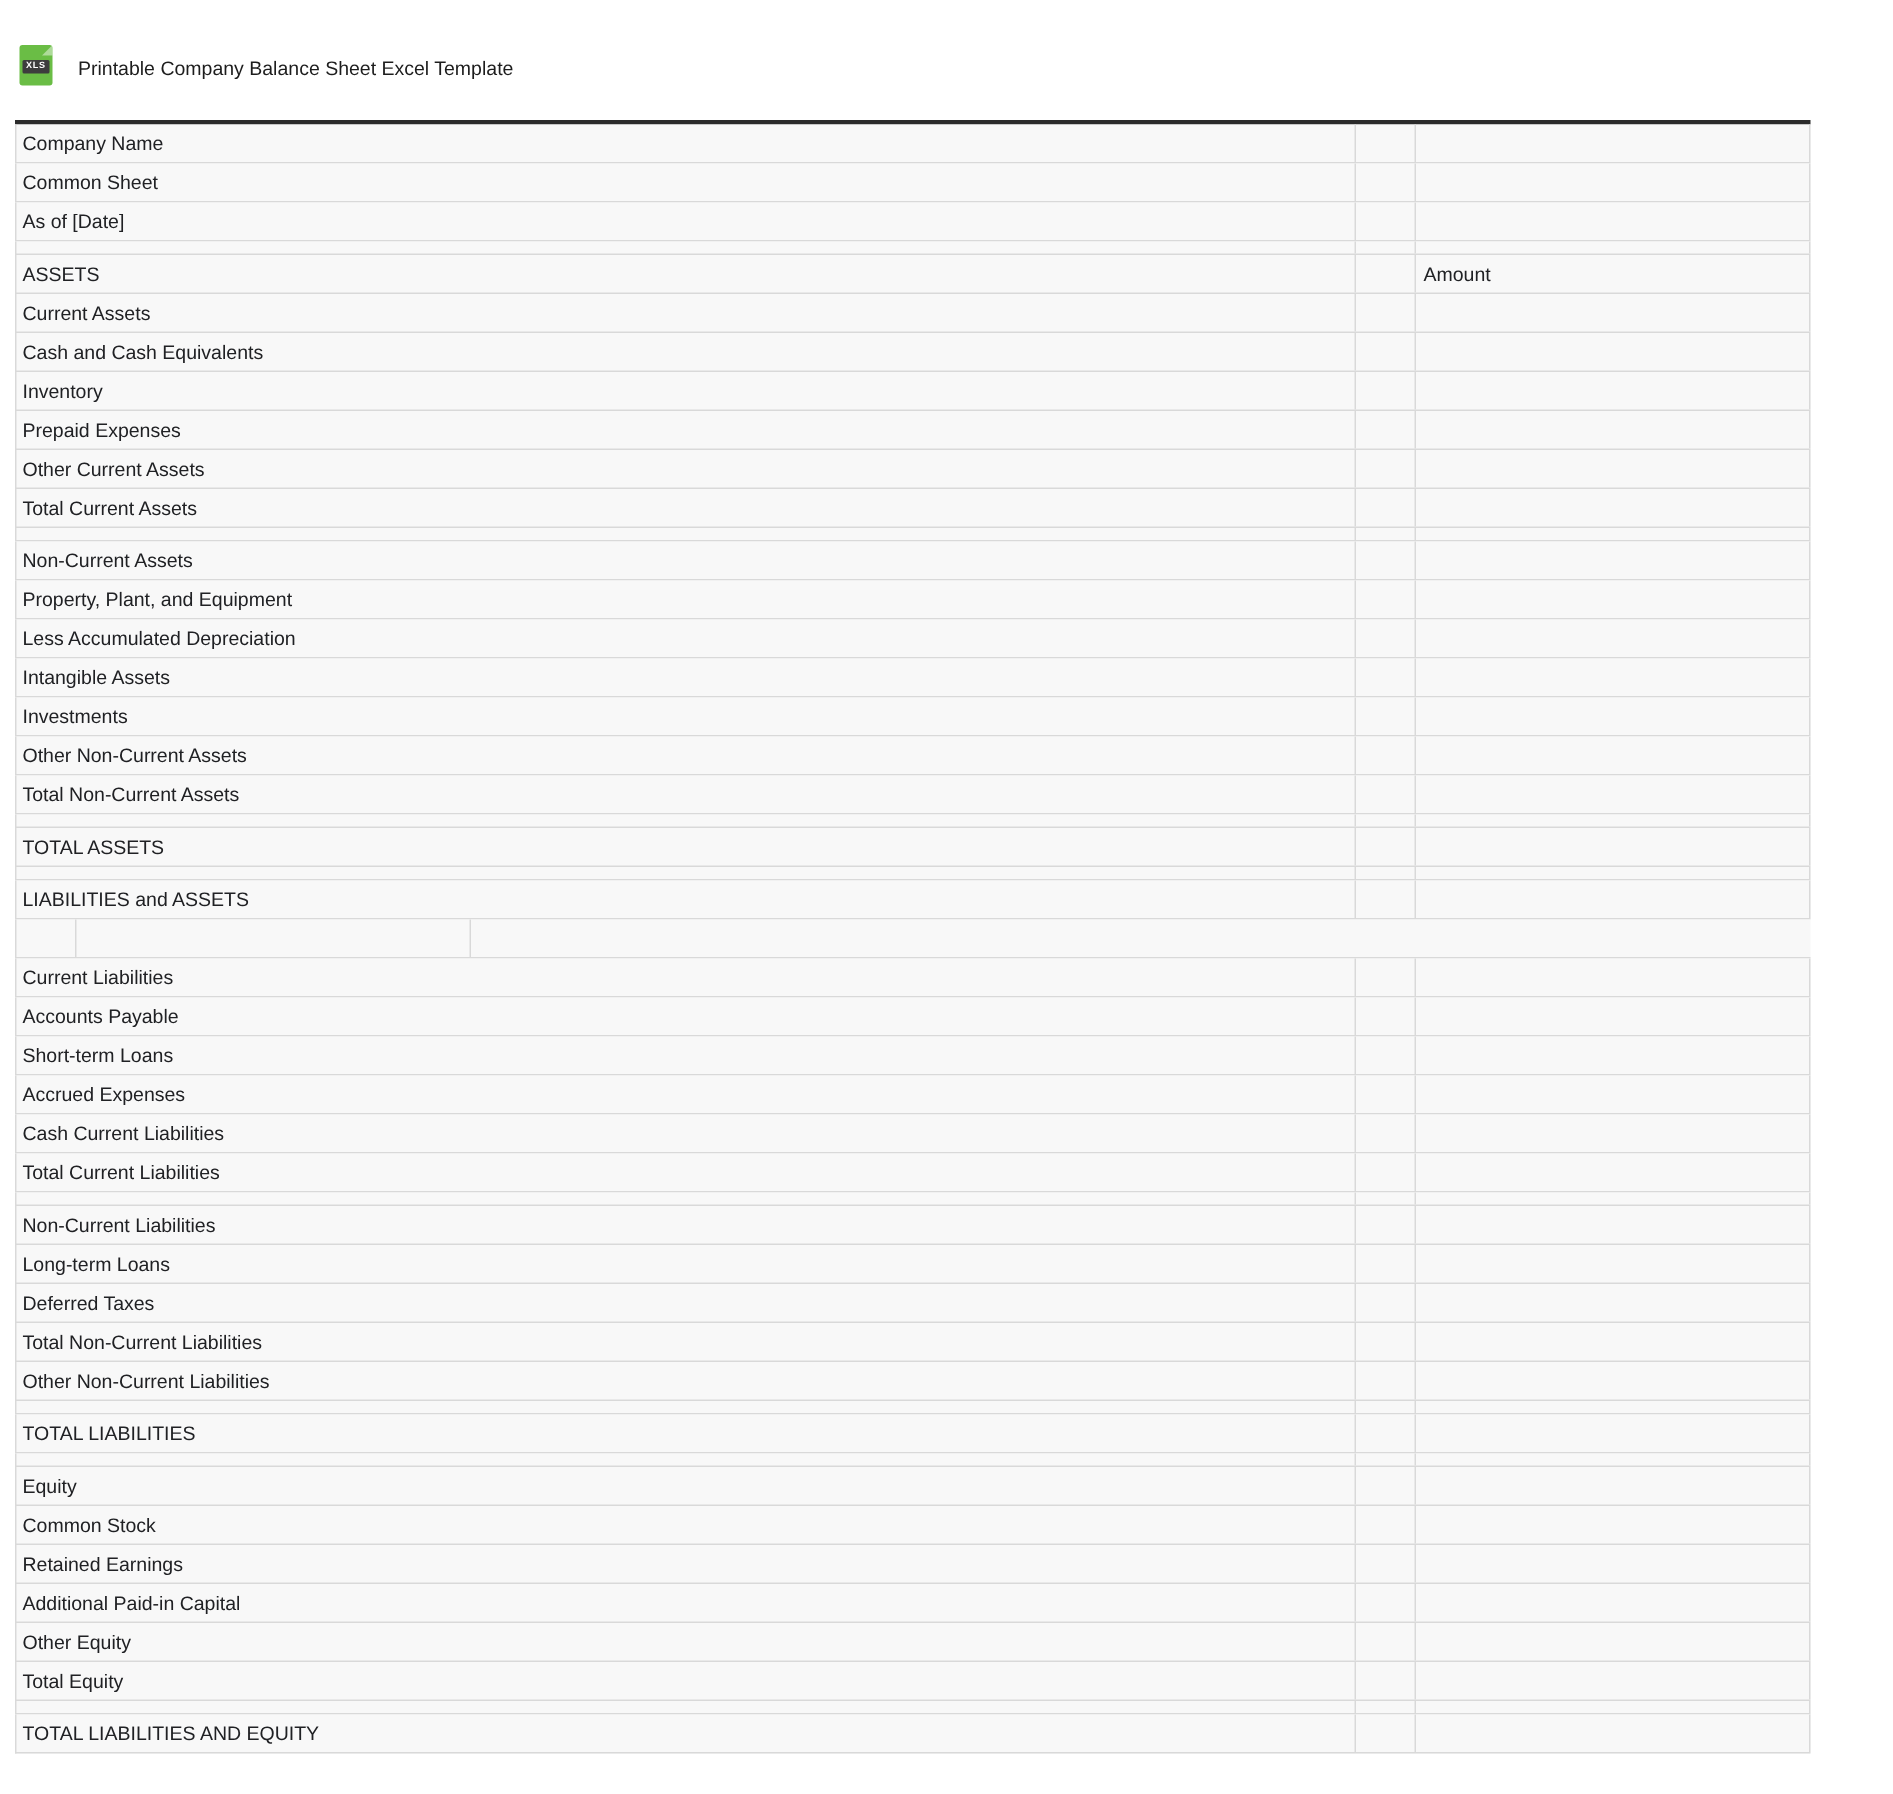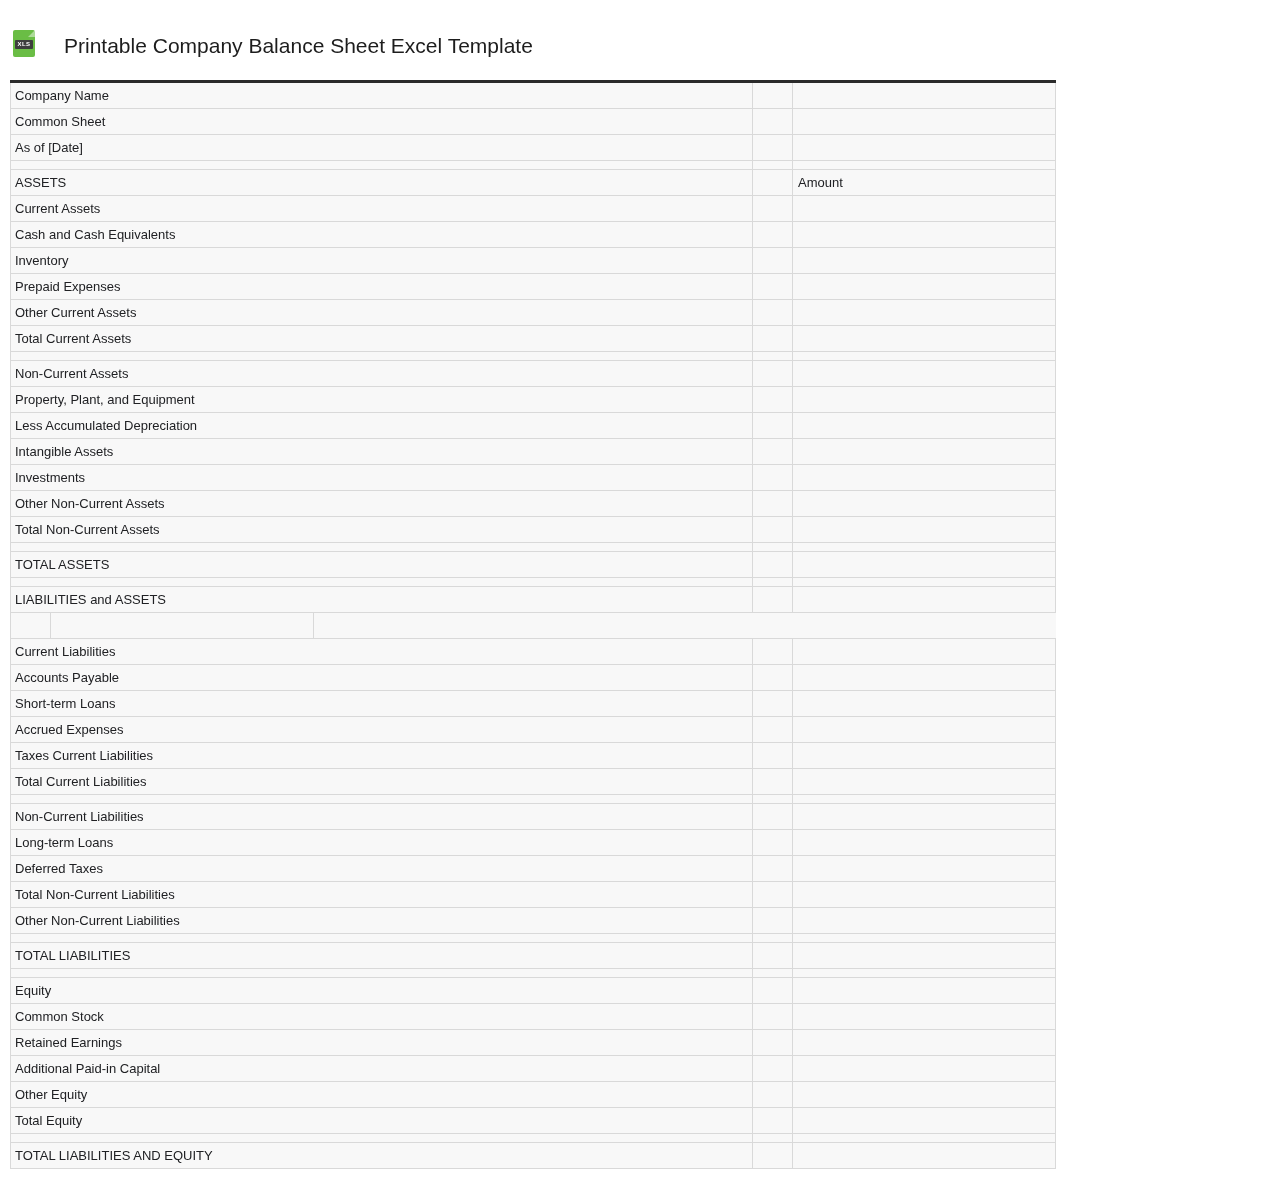--- a/index.html
+++ b/index.html
@@ -46,34 +46,34 @@
     border-radius: 1px;
     color: #ffffff;
     font-size: 6px;
     font-weight: bold;
     letter-spacing: 0.5px;
     line-height: 9px;
     text-align: center;
   }
   .page-title {
     position: absolute;
-    left: 64px; top: 32px;
+    left: 52px; top: 32px;
     margin: 0;
-    font-size: 21px;
+    font-size: 13px;
     font-weight: 400;
     line-height: 28px;
     color: #1d1d1d;
     white-space: nowrap;
   }
 
   
   .sheet {
     position: absolute;
     left: 10px; top: 80px;
-    width: 1046px;
+    width: 1197px;
   }
   .top-bar {
     height: 3px;
     background: #2b2b2b;
   }
   .trow {
     display: flex;
     box-sizing: border-box;
     height: 26px;
     background: #f8f8f8;
@@ -256,21 +256,21 @@
           <div class="cell label">Short-term Loans</div>
           <div class="cell mid"></div>
           <div class="cell amount"></div>
         </div>
         <div class="trow">
           <div class="cell label">Accrued Expenses</div>
           <div class="cell mid"></div>
           <div class="cell amount"></div>
         </div>
         <div class="trow">
-          <div class="cell label">Taxes Current Liabilities</div>
+          <div class="cell label">Cash Current Liabilities</div>
           <div class="cell mid"></div>
           <div class="cell amount"></div>
         </div>
         <div class="trow">
           <div class="cell label">Total Current Liabilities</div>
           <div class="cell mid"></div>
           <div class="cell amount"></div>
         </div>
         <div class="trow spacer">
           <div class="cell label"></div>

